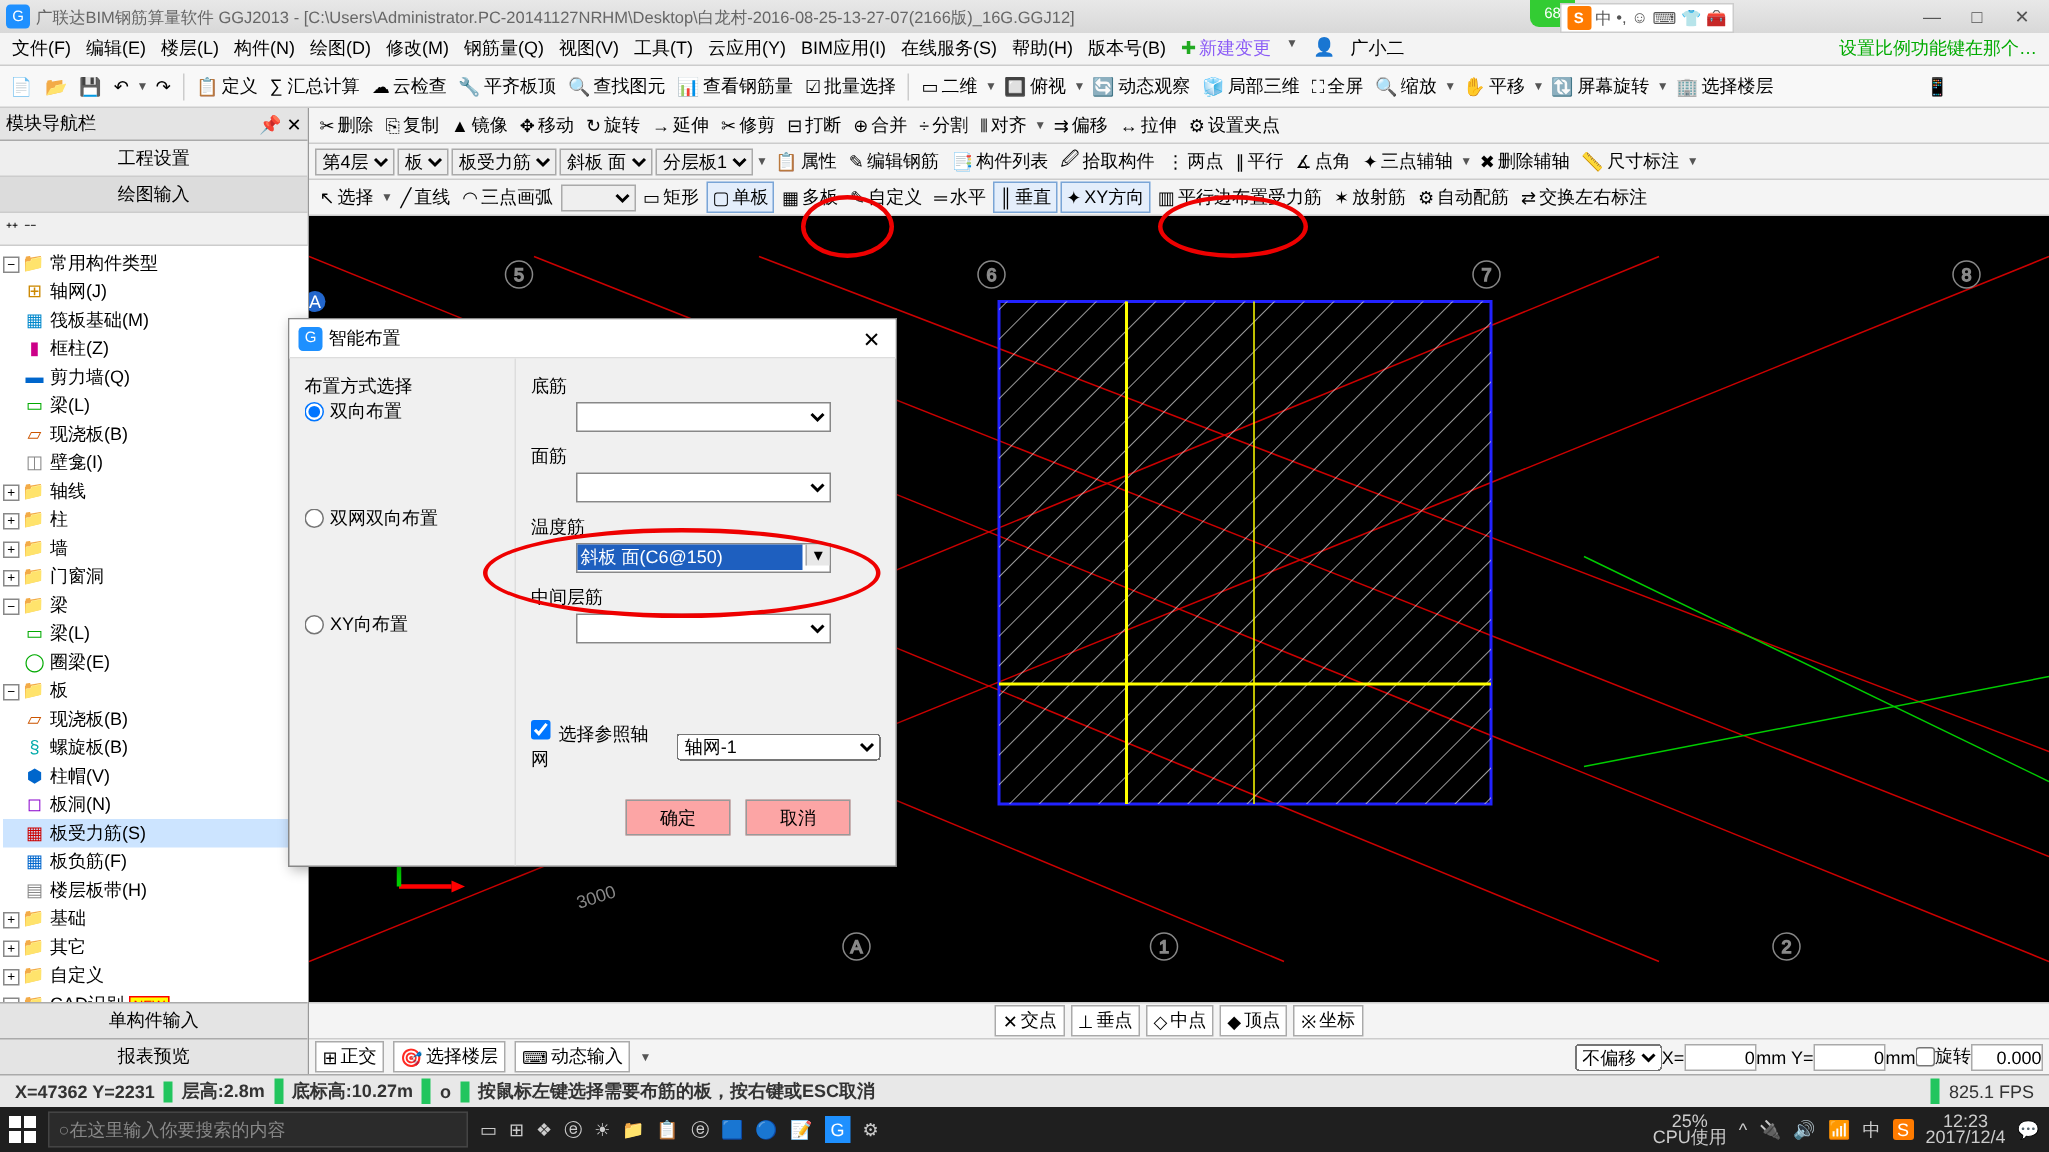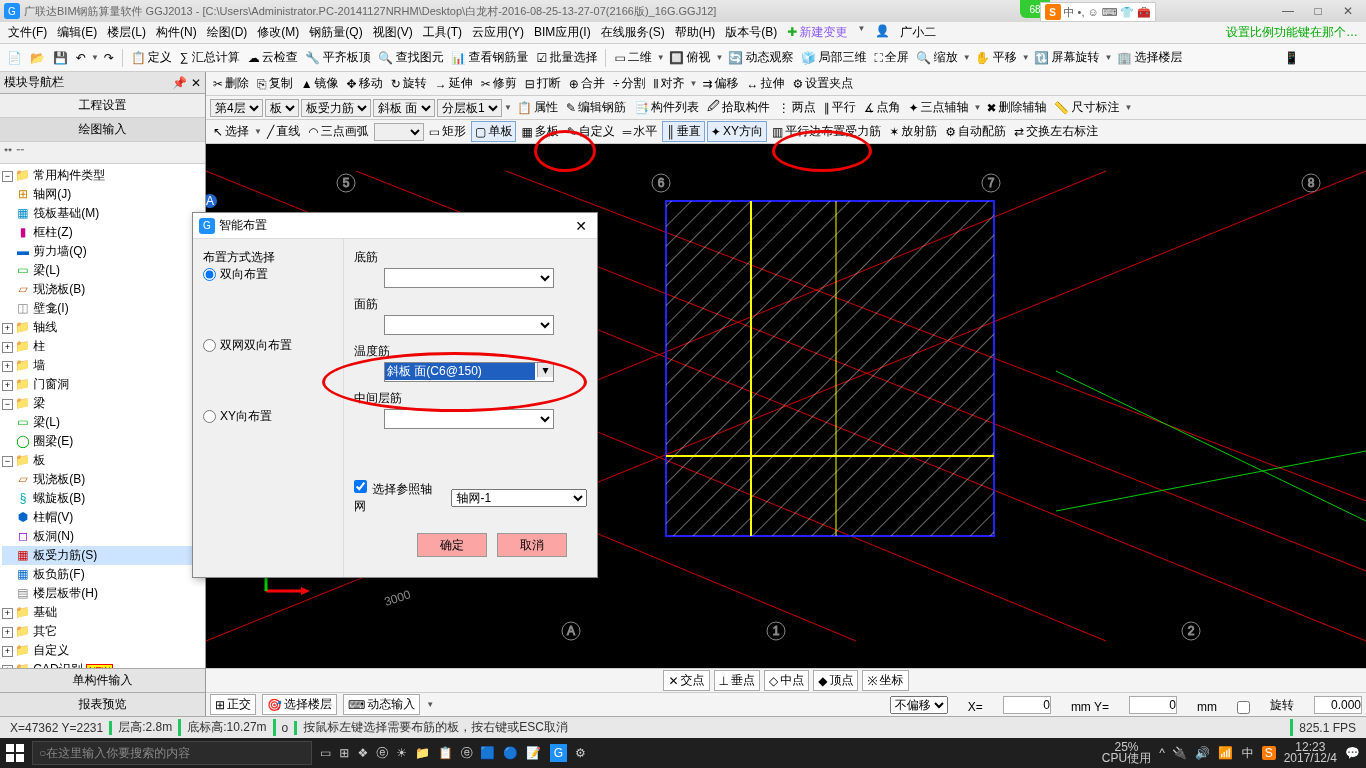--- a/index.html
+++ b/index.html
@@ -48,25 +48,25 @@
 .ctb-btn { display: inline-flex; align-items: center; gap: 2px; padding: 1px 3px; white-space: nowrap; }
 .ctb-btn.pressed { border: 1px solid #7aa5d6; background: #e4eefb; }
 .drop-caret { font-size: 8px; color: #555; }
 
 .canvas { flex: 1; background: #000; position: relative; overflow: hidden; }
 .canvas svg { position: absolute; width: 100%; height: 100%; }
 
 .bottom-osnap { height: 24px; background: #f4f4f4; border-top: 1px solid #ccc; display: flex; align-items: center; justify-content: center; gap: 4px; }
 .osnap-btn { border: 1px solid #aaa; padding: 1px 4px; background: #fff; display: inline-flex; align-items: center; gap: 2px; }
 .lower-toolbar { height: 24px; background: #f4f4f4; border-top: 1px solid #ccc; display: flex; align-items: center; padding: 0 4px; gap: 6px; }
-.lower-toolbar .right-group { margin-left: auto; display: flex; align-items: flex-end; gap: 20px; padding-left: 42px; }
+.lower-toolbar .right-group { margin-left: auto; display: flex; align-items: center; gap: 0; padding-left: 42px; }
 .lower-toolbar input[type=text] { width: 48px; height: 18px; text-align: right; border: 1px solid #aaa; }
 
 .statusbar { height: 22px; background: #e8e8e8; border-top: 1px solid #aaa; display: flex; align-items: center; padding: 0 4px; font-size: 11px; color: #333; }
-.statusbar .cell { padding: 0 6px; border-right: 3px solid #22c55e; }
+.statusbar .cell { padding: 0 6px; border-right: 6px solid #22c55e; font-weight: bold; }
 .statusbar .fill { flex: 1; }
 .fps { margin-left: auto; padding: 0 6px; }
 
 .taskbar { height: 30px; background: #1f1f1f; display: flex; align-items: center; color: #ccc; padding: 0 6px; gap: 8px; position: absolute; bottom: 0; width: 100%; }
 .start { width: 18px; height: 18px; display: inline-block; }
 .search-box { background: #2b2b2b; border: 1px solid #444; height: 24px; flex: 0 0 280px; display: flex; align-items: center; padding: 0 6px; color: #888; }
 .task-icons { display: flex; gap: 8px; align-items: center; }
 .task-right { margin-left: auto; display: flex; align-items: center; gap: 8px; font-size: 11px; }
 
 .dialog { position: absolute; left: 192px; top: 212px; width: 406px; height: 366px; background: #f0f0f0; border: 1px solid #888; box-shadow: 2px 2px 8px rgba(0,0,0,0.3); z-index: 50; }

